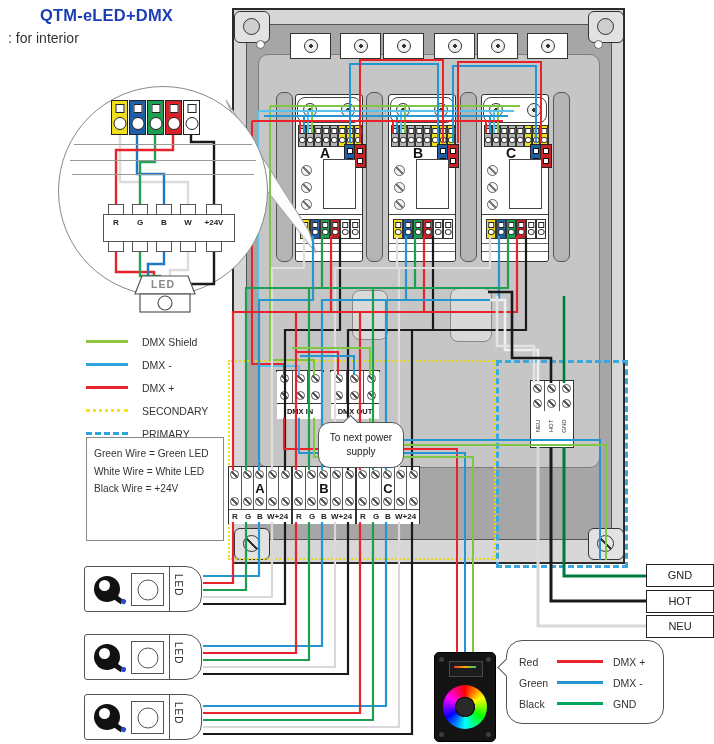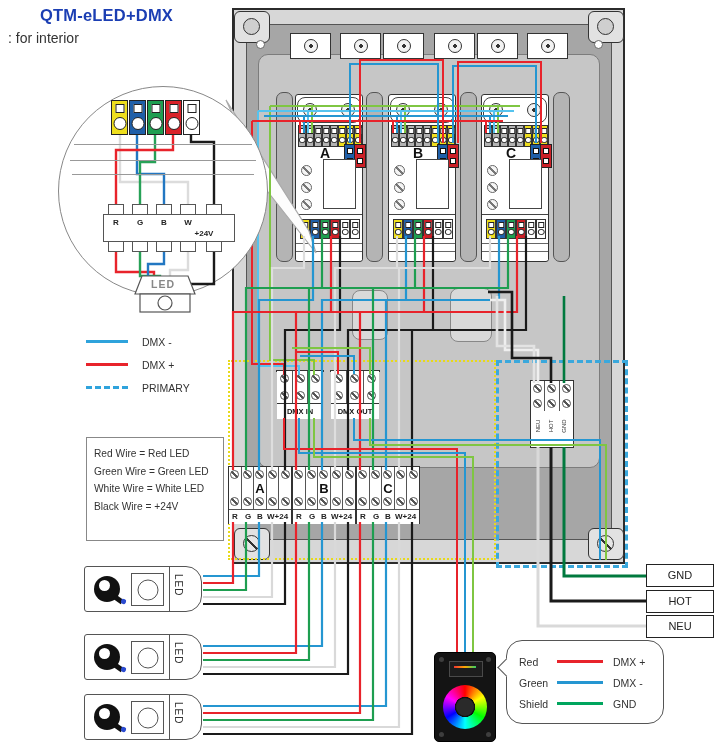--- a/index.html
+++ b/index.html
@@ -551,47 +551,55 @@
       <div class="conn-body"></div>
       <div class="conn-tab" style="left:5px;top:37px;"></div>
         <div class="conn-tab" style="left:29px;top:37px;"></div>
         <div class="conn-tab" style="left:53px;top:37px;"></div>
         <div class="conn-tab" style="left:77px;top:37px;"></div>
         <div class="conn-tab" style="left:103px;top:37px;"></div>
       <span class="conn-pin" style="left:13px;">R</span>
       <span class="conn-pin" style="left:37px;">G</span>
       <span class="conn-pin" style="left:61px;">B</span>
       <span class="conn-pin" style="left:85px;">W</span>
-      <span class="conn-pin" style="left:101px;margin-top:11px;">+24V</span>
+      <span class="conn-pin" style="left:111px;">+24V</span>
     </div>
     <div class="ledtext">LED</div>
   </div>
 
   <div class="legend">
+    <div class="lrow">
+        <span class="lsw s0"></span>
+        <span class="ltx">DMX Shield</span>
+      </div>
     <div class="lrow">
         <span class="lsw s1"></span>
         <span class="ltx">DMX -</span>
       </div>
     <div class="lrow">
         <span class="lsw s2"></span>
         <span class="ltx">DMX +</span>
       </div>
     <div class="lrow">
+        <span class="lsw s3"></span>
+        <span class="ltx">SECONDARY</span>
+      </div>
+    <div class="lrow">
         <span class="lsw s4"></span>
         <span class="ltx">PRIMARY</span>
       </div>
   </div>
 
   <div class="infobox">
-    <div>Red Wire = Red LED</div>
     <div>Green Wire = Green LED</div>
     <div>White Wire = White LED</div>
     <div>Black Wire = +24V</div>
   </div>
 
+  <div class="bubble bub-power">To next power supply</div>
 
   <div class="mainsbox" style="top:564px;">GND</div>
   <div class="mainsbox" style="top:590px;">HOT</div>
   <div class="mainsbox" style="top:615px;">NEU</div>
 
   <div class="ledstrip" style="top:566px;">
     <div class="logo"></div>
       <div class="logodot"></div>
     <div class="ledsq"></div>
     <div class="leddiv"></div>
@@ -626,19 +634,19 @@
         <span class="cl-name">Red</span>
         <span class="cl-line red"></span>
         <span class="cl-sig">DMX +</span>
       </div>
     <div class="clrow">
         <span class="cl-name">Green</span>
         <span class="cl-line blue"></span>
         <span class="cl-sig">DMX -</span>
       </div>
     <div class="clrow">
-        <span class="cl-name">Shield</span>
+        <span class="cl-name">Black</span>
         <span class="cl-line green"></span>
         <span class="cl-sig">GND</span>
       </div>
   </div>
 
 </div>
 
 </body></html>

